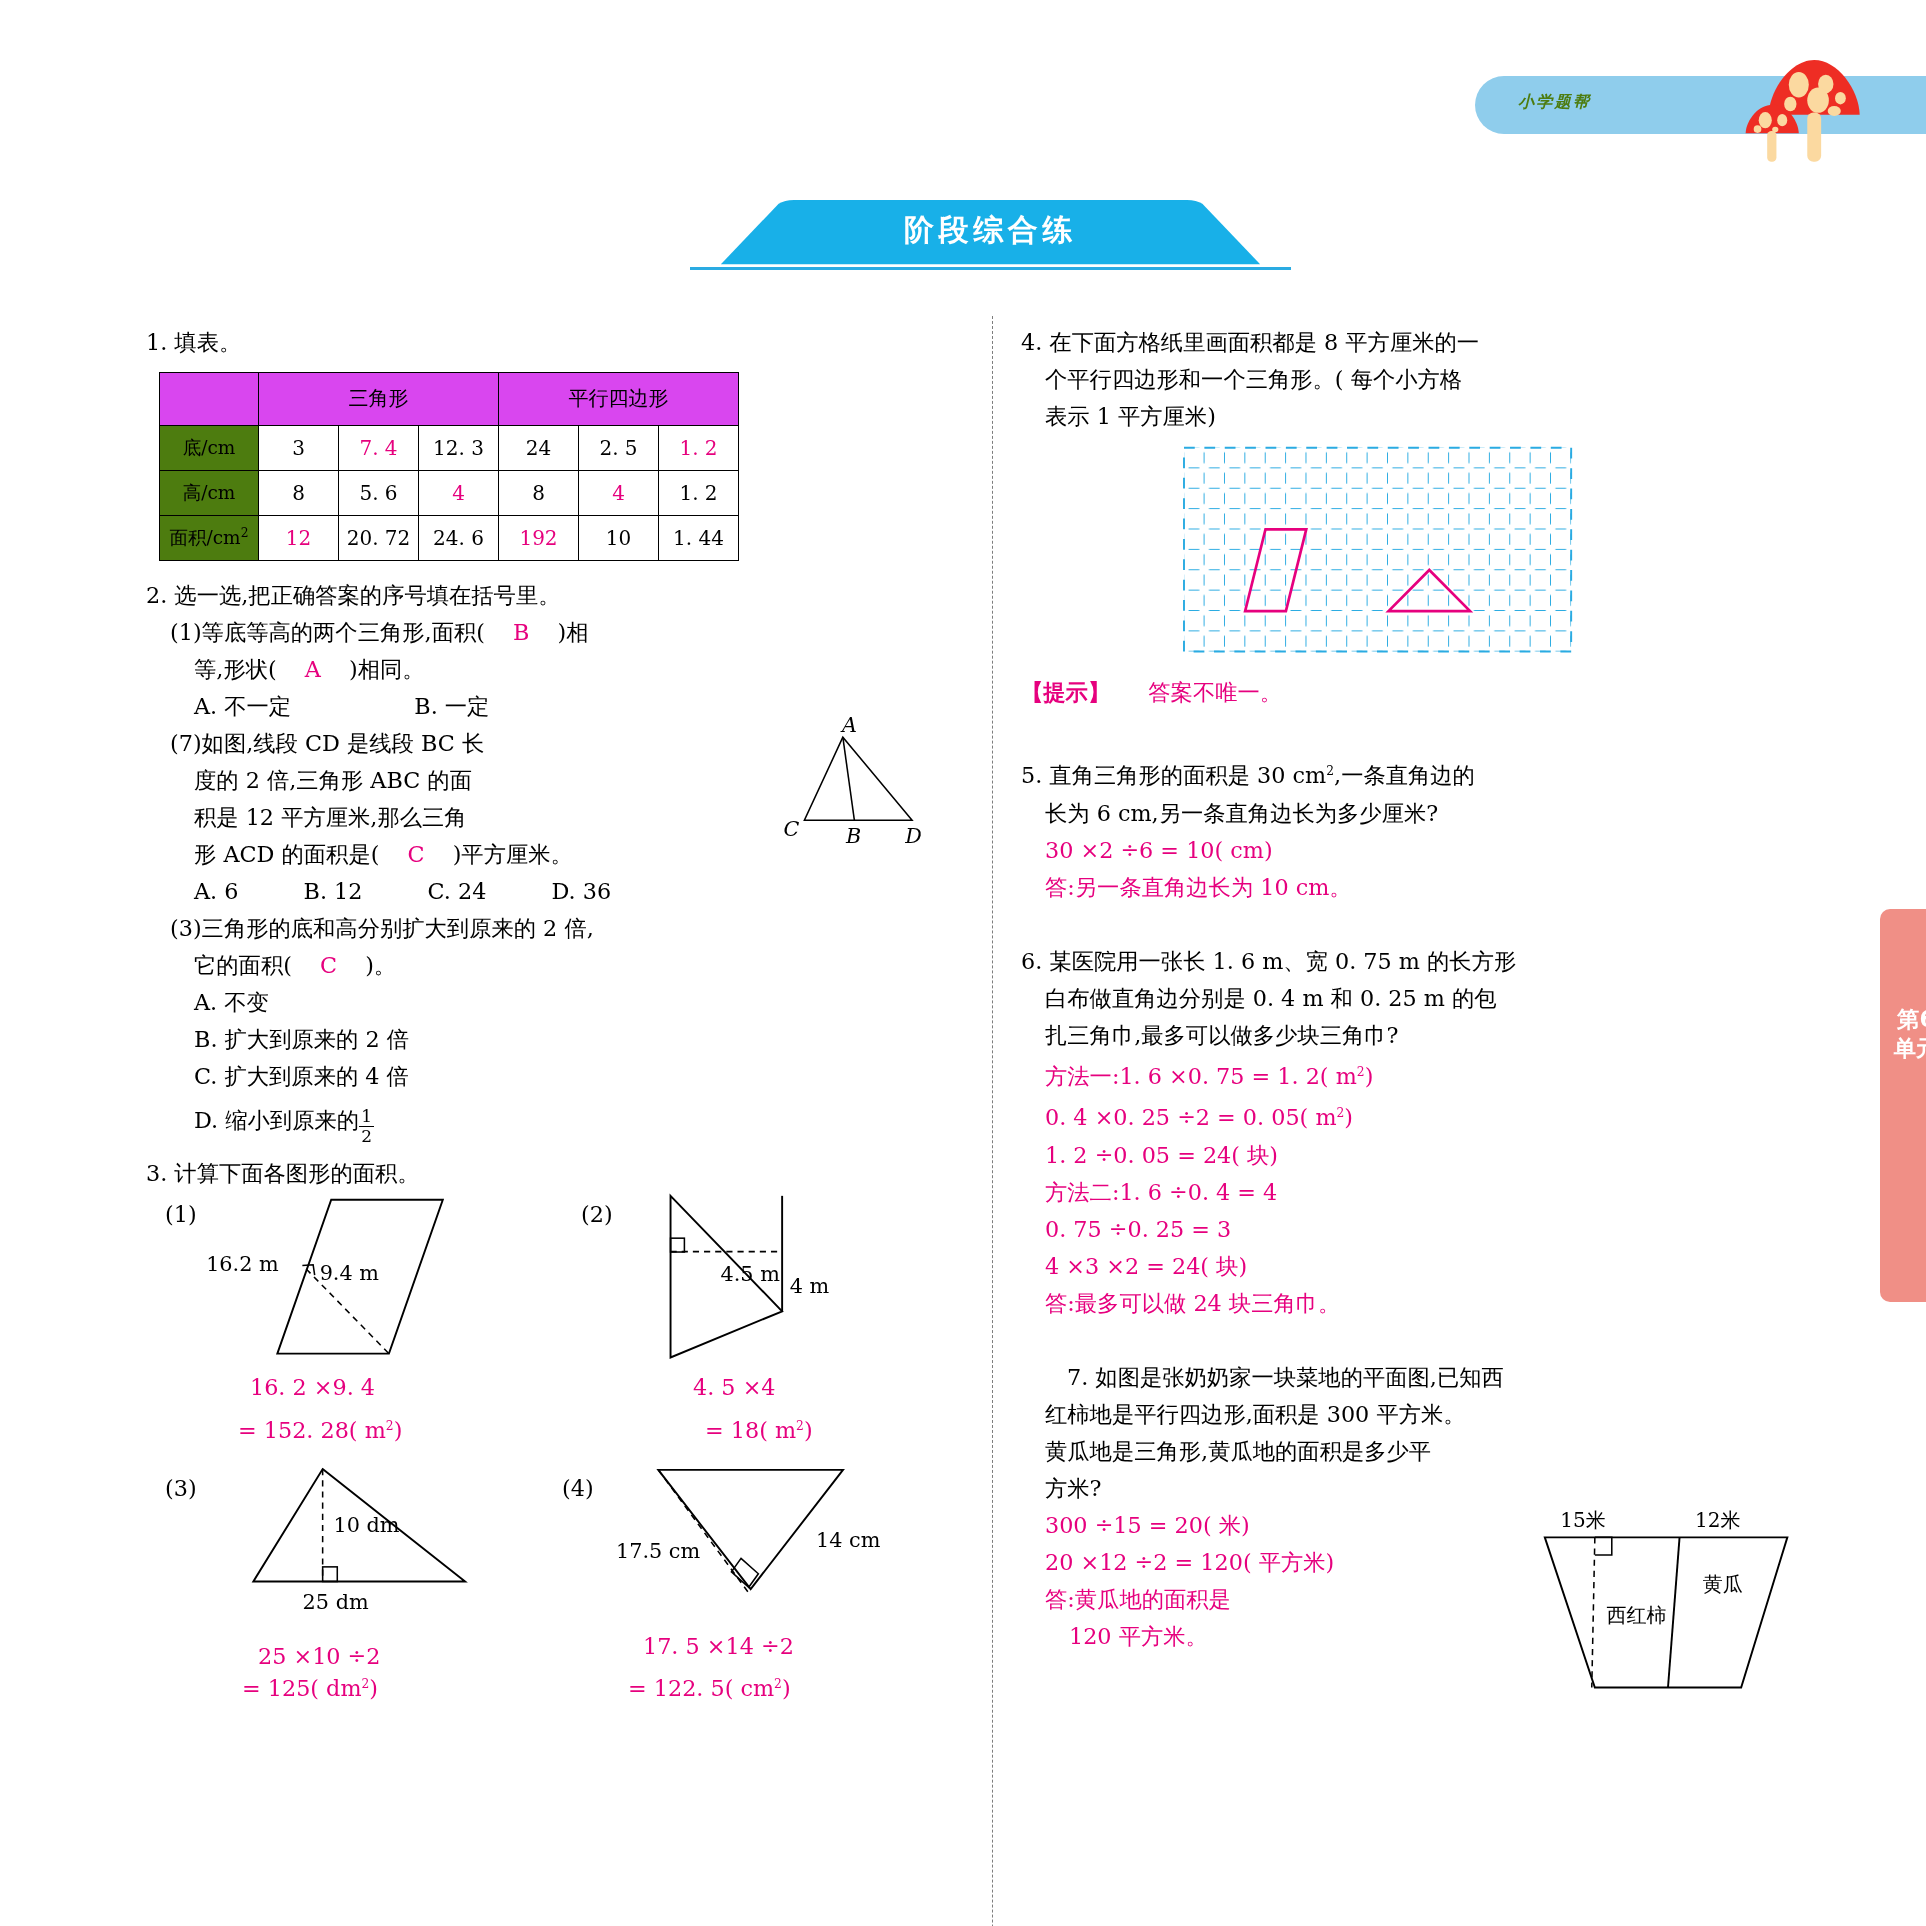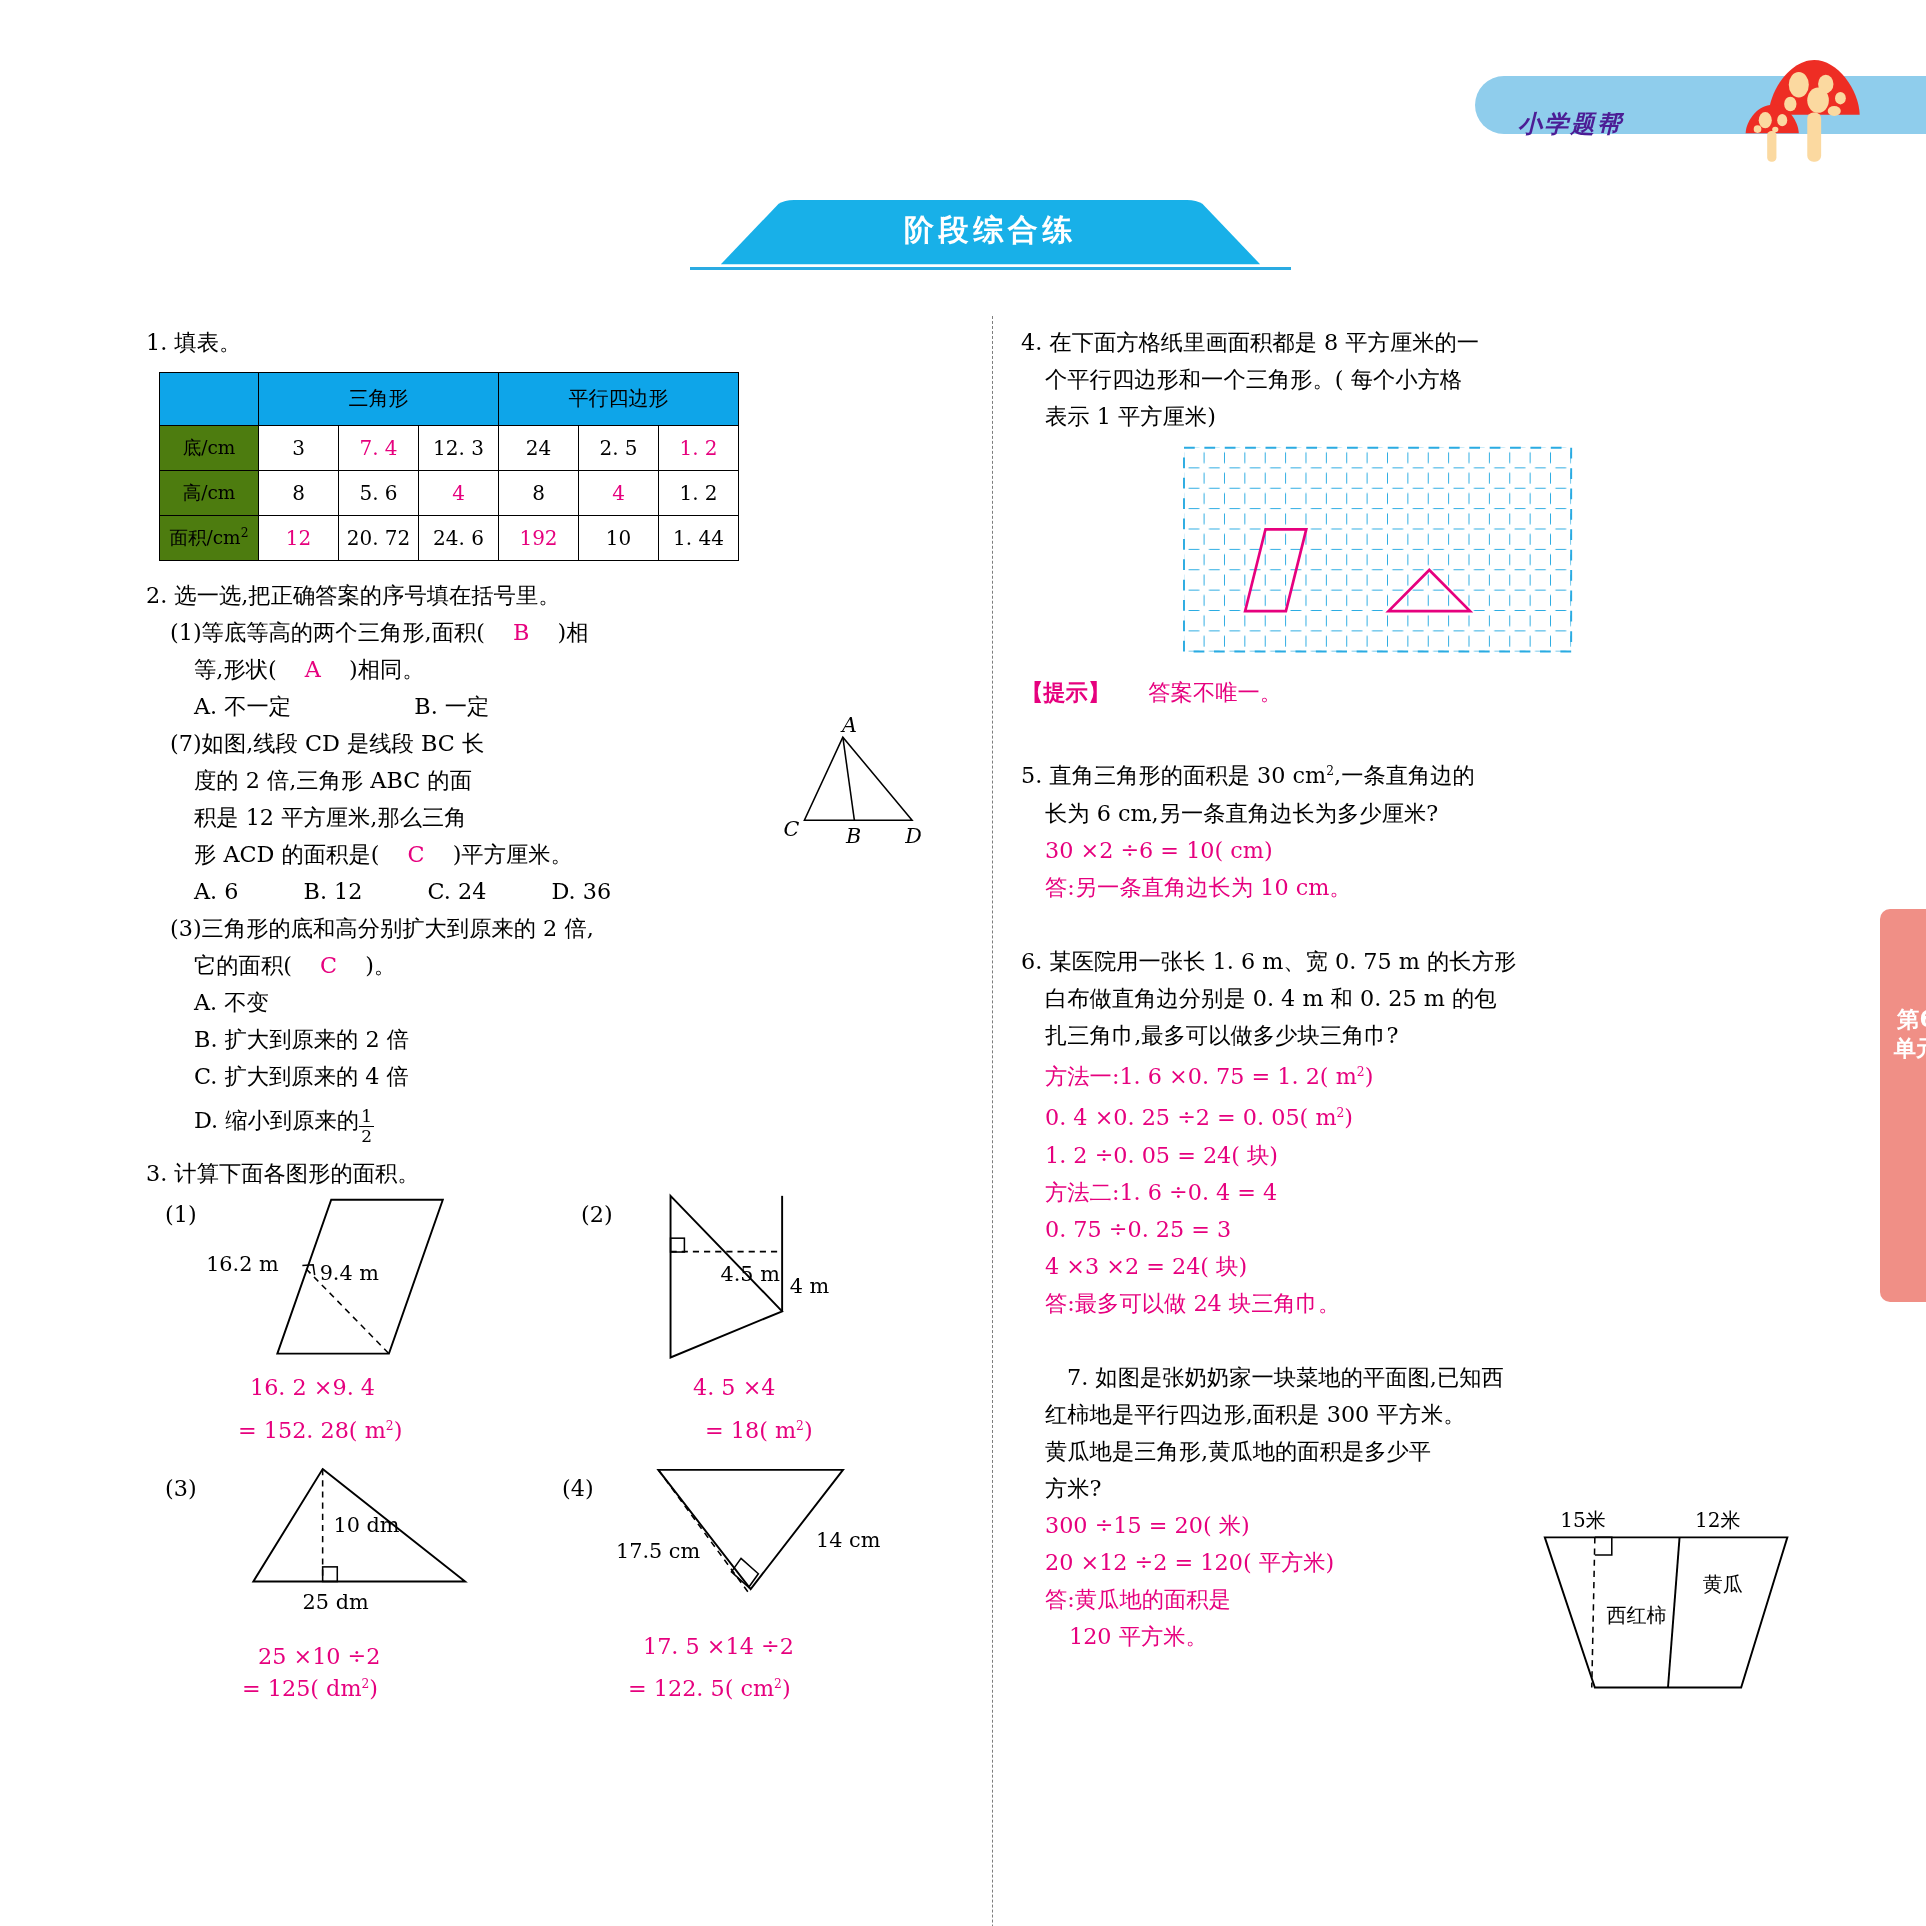--- a/index.html
+++ b/index.html
@@ -12,23 +12,22 @@
   .abs{position:absolute;}
 
   
   #header-bar{
     position:absolute;left:1475px;top:76px;width:478px;height:58px;
     background:#8fcdec;border-radius:29px 0 0 29px;
   }
   #header-title{
     position:absolute;left:1518px;top:92px;width:154px;height:35px;
     font-family:"DejaVu Sans","Liberation Sans",sans-serif;
-    font-weight:bold;font-size:24px;letter-spacing:2.3px;color:#4c1d95;
+    font-weight:bold;font-size:16px;letter-spacing:2.3px;color:#4d7c0f;
     font-style:italic;
-    margin-top:16px;
   }
   .mush{position:absolute;}
   
   #banner-wrap{position:absolute;left:717px;top:200px;width:547px;height:65px;}
   #banner-shape{
     position:absolute;left:0;top:0;width:100%;height:100%;
   }
   #banner-text{
     position:absolute;left:0;top:10px;width:100%;text-align:center;
     font-family:"DejaVu Sans","Liberation Sans",sans-serif;
@@ -48,21 +47,21 @@
   .indent1{padding-left:24px;}
   .indent2{padding-left:48px;}
 
   
   table.t1{border-collapse:collapse;margin-top:10.8px;margin-left:13px;
            font-size:20px;}
   table.t1 td{
     border:1.2px solid #000;text-align:center;
     height:42px;
   }
-  table.t1 td.hdr{background:#0ea5e9;font-size:20px;}
+  table.t1 td.hdr{background:#d946ef;font-size:20px;}
   table.t1 td.lbl{background:#4d7c0f;width:96px;font-size:18.5px;}
   table.t1 td.val{width:77px;background:#fff;}
   table.t1 tr.toprow td{height:50px;}
   sup.sq{font-size:12.3px;vertical-align:super;}
 
   
   svg{display:block;overflow:visible;}
 
   
   #side-tab{position:absolute;left:1880px;top:909px;width:73px;height:393px;

